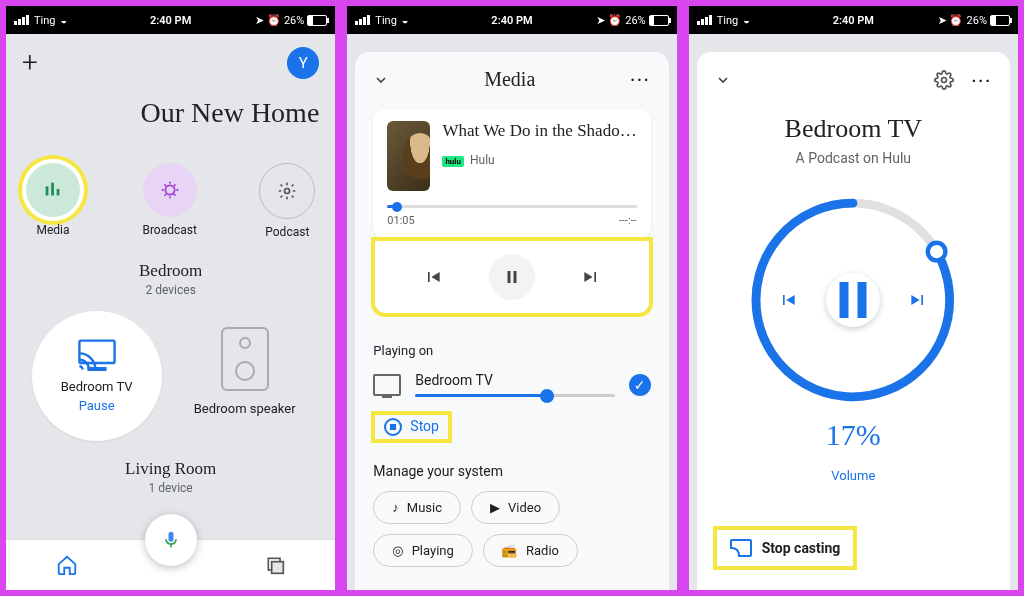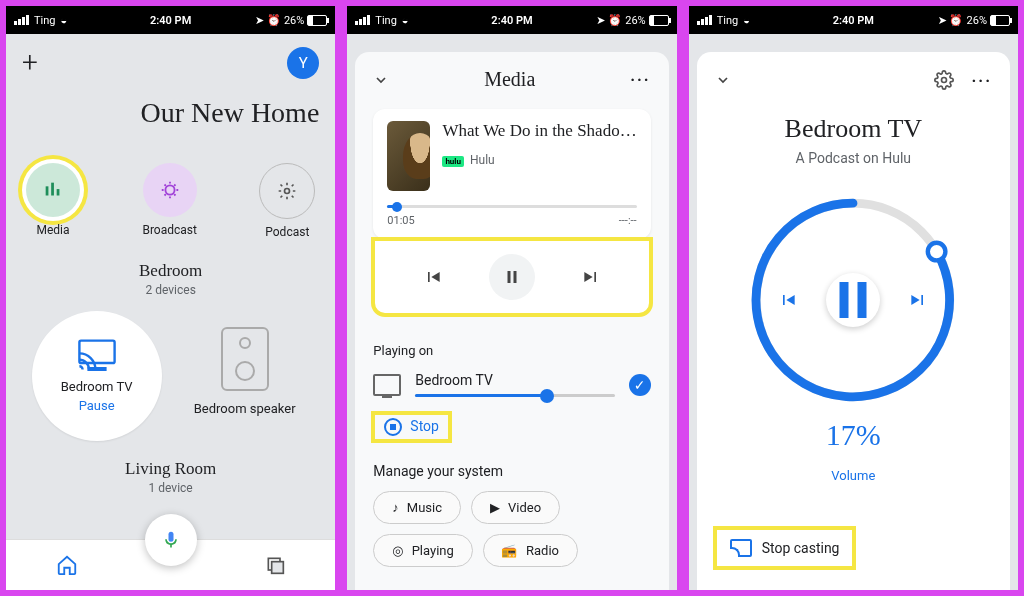--- a/index.html
+++ b/index.html
@@ -129,21 +129,21 @@
   .s3-title h2{font-family:Georgia,serif;font-size:26px;font-weight:400;margin:0 0 6px;}
   .s3-sub{font-size:14px;color:var(--muted);}
   .dial{position:relative;width:220px;height:220px;margin:24px auto 0;}
   .dial svg{width:100%;height:100%;}
   .dial-center{position:absolute;inset:0;display:flex;align-items:center;justify-content:center;gap:28px;}
   .dial-pause{width:54px;height:54px;border-radius:50%;background:#fff;box-shadow:0 2px 6px rgba(0,0,0,.2);display:flex;align-items:center;justify-content:center;color:var(--blue);}
   .skip{color:var(--blue);font-size:18px;}
   .vol-label{text-align:center;margin-top:8px;}
   .vol-pct{font-family:Georgia,serif;font-size:30px;color:var(--blue);}
   .vol-word{font-size:13px;color:var(--blue);margin-top:16px;}
-  .stop-cast{position:absolute;left:18px;bottom:22px;background:#fff;padding:10px 14px;display:flex;align-items:center;gap:10px;font-size:14px;}
+  .stop-cast{position:absolute;left:18px;bottom:22px;background:#fff;padding:10px 14px;display:flex;align-items:center;gap:10px;font-size:14px;font-weight:bold;}
   .cast-ico{width:18px;height:14px;border:2px solid var(--blue);border-radius:2px;position:relative;}
   .cast-ico::before{content:'';position:absolute;left:-2px;bottom:-2px;width:8px;height:8px;border:2px solid var(--blue);border-left:none;border-bottom:none;border-radius:0 8px 0 0;background:#fff;}
   .ellipsis{letter-spacing:2px;font-weight:bold;}
   svg{display:block;}
 </style>
 </head>
 <body>
 
 <div class="phone p1 dim">
   <div class="status">

